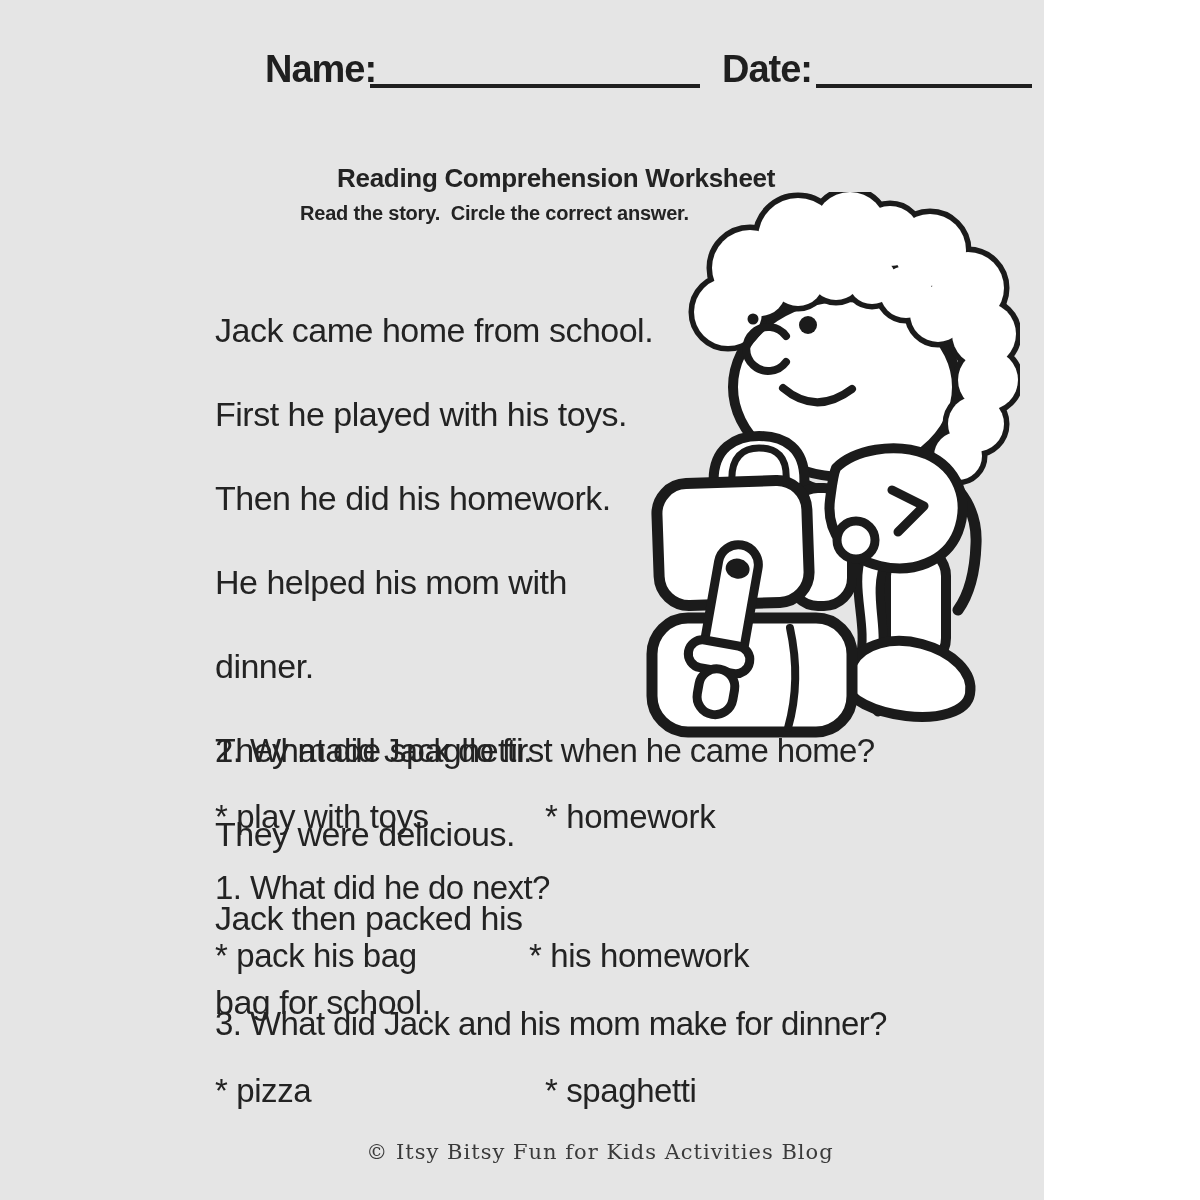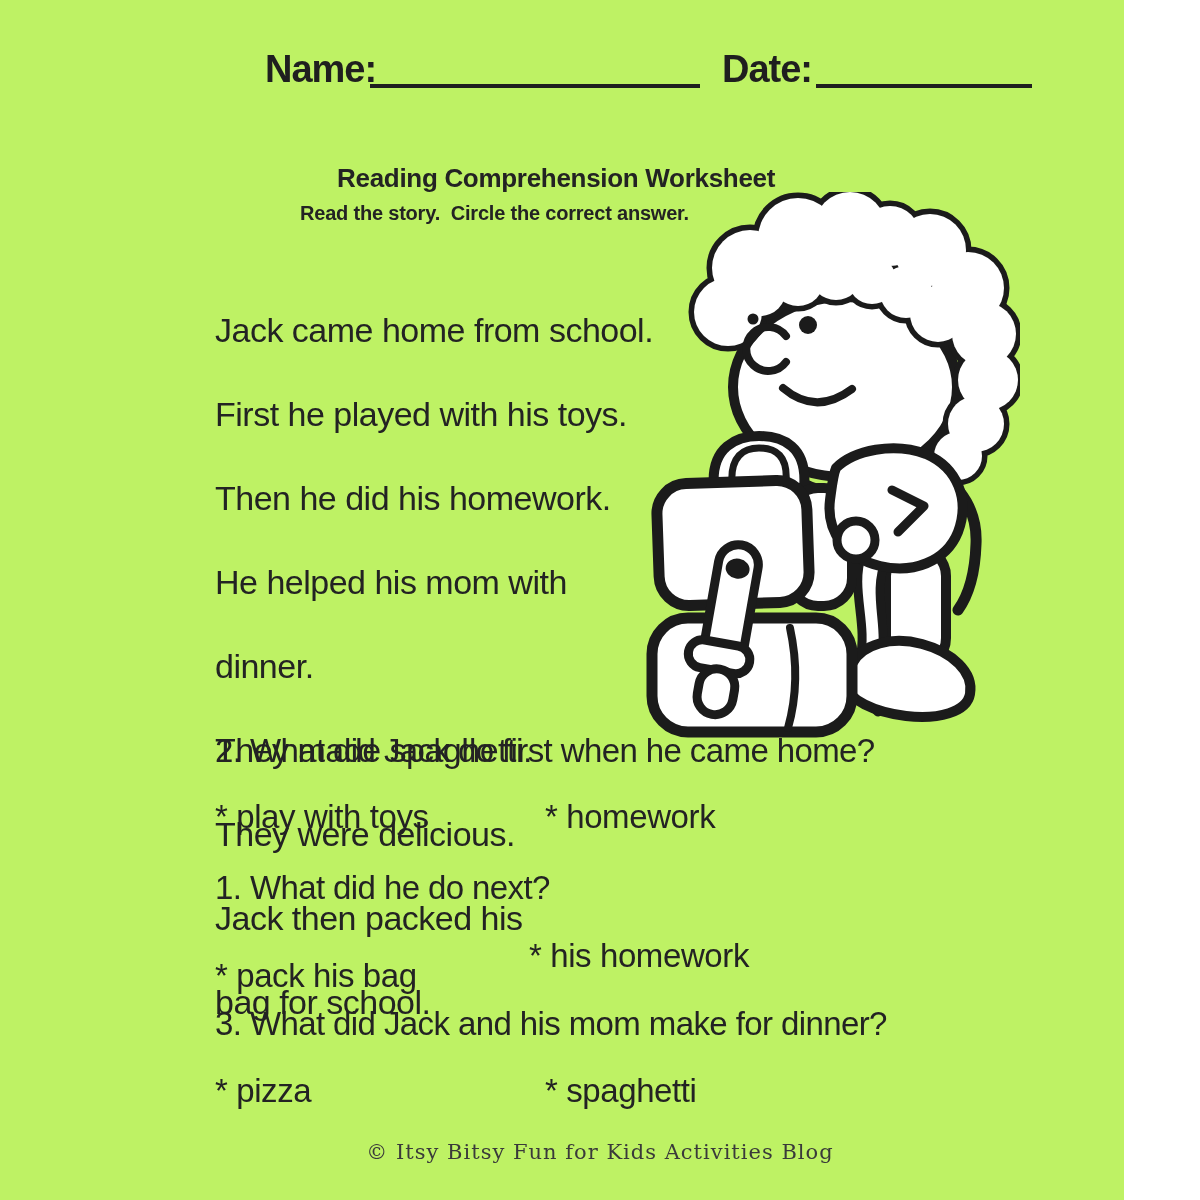--- a/index.html
+++ b/index.html
@@ -1,17 +1,17 @@
 <!DOCTYPE html>
 <html><head>
 <meta charset="utf-8">
 <style>
   html,body{margin:0;padding:0;background:#fff;}
   #page{
-    position:relative;width:1124px;height:1200px;background:#bef264;overflow:hidden;
+    position:relative;width:1044px;height:1200px;background:#e5e5e5;overflow:hidden;
     font-family:"Liberation Sans", sans-serif;color:#232323;
   }
   .abs{position:absolute;white-space:pre;}
   .hdr-label{font-size:38px;font-weight:700;letter-spacing:-1px;color:#1f1f1f;}
   .blank-line{position:absolute;border-bottom:4px solid #1f1f1f;height:0;}
   .ws-title{font-size:26px;font-weight:700;letter-spacing:-0.3px;}
   .ws-subtitle{font-size:20px;font-weight:700;letter-spacing:-0.2px;}
   .story-line{font-size:34px;font-weight:400;letter-spacing:-0.5px;line-height:48px;height:48px;}
   .q-prompt{font-size:33px;font-weight:400;letter-spacing:-0.6px;}
   .q-option{font-size:33px;font-weight:400;letter-spacing:-0.4px;text-align:center;}
@@ -132,21 +132,21 @@
       <path class="ln" stroke-width="9" d="M 252 298 L 284 314 L 258 340"></path>
       <circle class="wh" stroke-width="9" cx="216" cy="348" r="19"></circle>
     </g>
   </svg>
 
   <span class="abs q-prompt" style="left:215px;top:732px;">2. What did Jack do first when he came home?</span>
   <span class="abs q-option" style="left:215px;top:798px;">* play with toys</span>
   <span class="abs q-option" style="left:545px;top:798px;">* homework</span>
 
   <span class="abs q-prompt" style="left:215px;top:869px;">1. What did he do next?</span>
-  <span class="abs q-option" style="left:215px;top:937px;margin-top:20px;">* pack his bag</span>
+  <span class="abs q-option" style="left:215px;top:937px;">* pack his bag</span>
   <span class="abs q-option" style="left:529px;top:937px;">* his homework</span>
 
   <span class="abs q-prompt" style="left:215px;top:1005px;">3. What did Jack and his mom make for dinner?</span>
   <span class="abs q-option" style="left:215px;top:1072px;">* pizza</span>
   <span class="abs q-option" style="left:545px;top:1072px;">* spaghetti</span>
 
   <div class="abs footer-credit" style="top:1140px;">© Itsy Bitsy Fun for Kids Activities Blog</div>
 
 </div>
 

